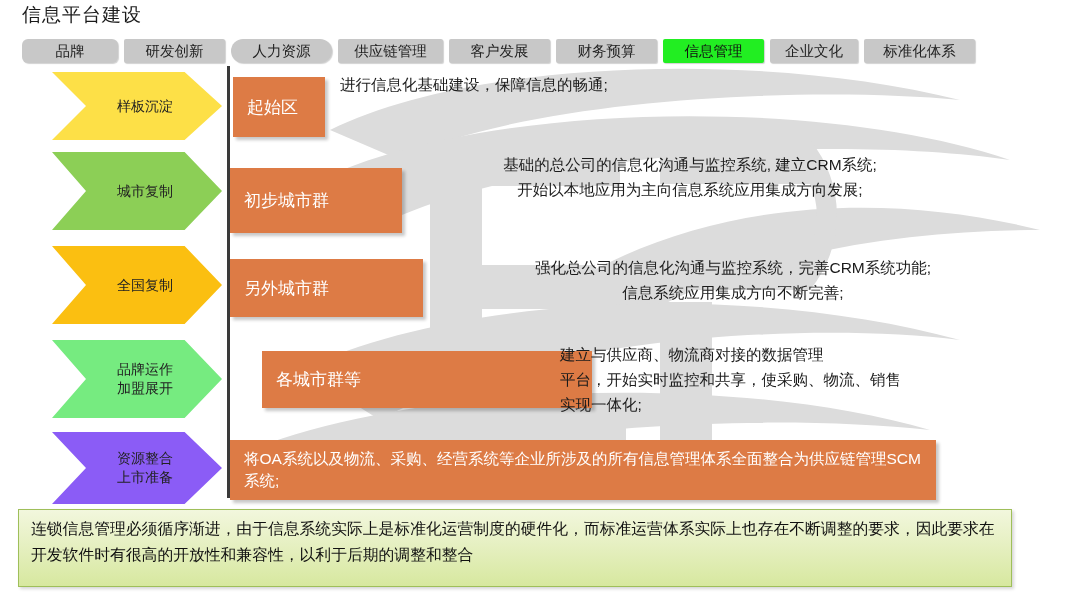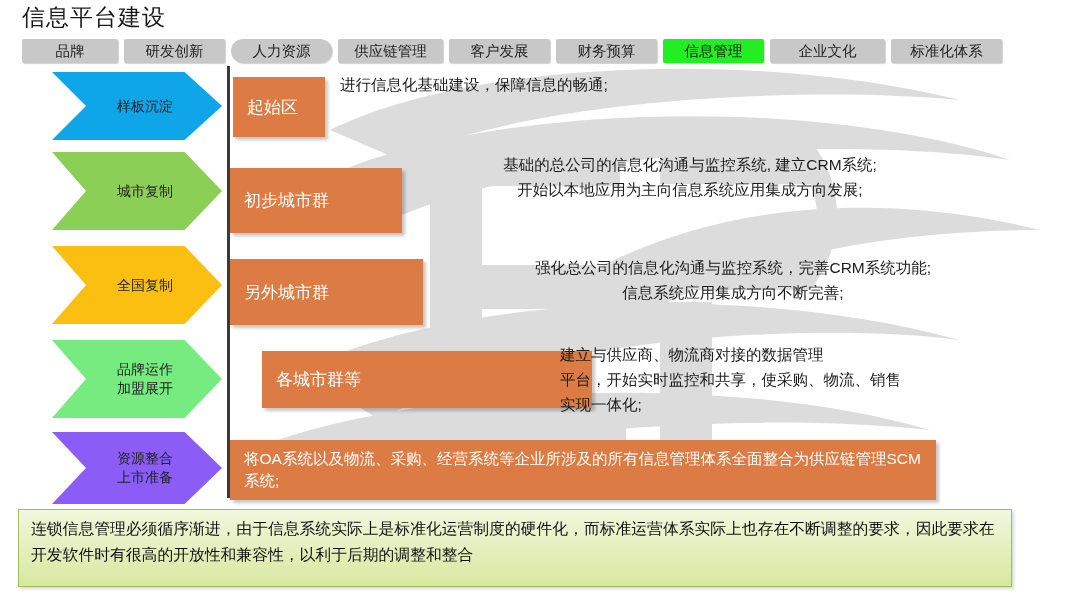--- a/index.html
+++ b/index.html
@@ -9,21 +9,21 @@
     font-family: "Liberation Sans", "DejaVu Sans", sans-serif;
     overflow: hidden;
   }
   #stage { position: relative; width: 1080px; height: 596px; background: #fff; }
 
   
   #watermark { position: absolute; left: 0; top: 40px; width: 1080px; height: 470px;
                overflow: hidden; pointer-events: none; z-index: 0; }
 
   
-  #title { position: absolute; left: 22px; top: 2px; font-size: 23px; color: #1a1a1a;
+  #title { position: absolute; left: 22px; top: 2px; font-size: 19px; color: #1a1a1a;
            letter-spacing: 1px; z-index: 4; white-space: nowrap; }
 
   
   #tabbar { position: absolute; left: 22px; top: 39px; height: 24px; display: flex;
             gap: 6px; z-index: 5; }
   .tab { height: 24px; background: #c8c8c8; color: #222; font-size: 14.5px;
          display: flex; align-items: center; justify-content: center;
          padding: 0 11px; border-radius: 2px; white-space: nowrap;
          box-shadow: 1px 1px 1px rgba(0,0,0,.18); }
   .tab.active { background: #22ee22; color: #111; }
@@ -81,49 +81,49 @@
         <rect x="430" y="356" width="196" height="46"></rect>
         <path d="M660 100 h150 a118 118 0 0 1 0 150 h-150 v-44 h150 a74 74 0 0 0 0 -62 h-150 Z"></path>
         <rect x="660" y="262" width="52" height="140"></rect>
       </g>
     </svg>
   </div>
 
   <div id="title">信息平台建设</div>
 
   <div id="tabbar">
-      <div class="tab" style="width: 96px;">品牌</div>
+      <div class="tab" style="width: 96px; border-radius: 6px;">品牌</div>
       <div class="tab" style="width: 101px;">研发创新</div>
       <div class="tab" style="width: 101px; border-radius: 12px;">人力资源</div>
       <div class="tab" style="width: 105px;">供应链管理</div>
       <div class="tab" style="width: 101px;">客户发展</div>
       <div class="tab" style="width: 101px;">财务预算</div>
       <div class="tab active" style="width: 101px;">信息管理</div>
-      <div class="tab" style="width: 115px;">企业文化</div>
+      <div class="tab" style="width: 88px;">企业文化</div>
       <div class="tab" style="width: 111px;">标准化体系</div>
     </div>
 
   <div id="vline"></div>
 
   <div id="rows">
-      <div class="chev" style="left: 52px; top: 72px; width: 170px; height: 68px; background: #0ea5e9;">
+      <div class="chev" style="left: 52px; top: 72px; width: 170px; height: 68px; background: #fde047;">
         <div class="ctext" style="white-space: pre-line;">样板沉淀</div>
       </div>
       <div class="obox" style="left: 233px; top: 77px; width: 92px; height: 60px;">起始区</div>
       <div class="desc" style="left: 340px; top: 72px; width: 600px;">进行信息化基础建设，保障信息的畅通;</div>
       <div class="chev" style="left: 52px; top: 152px; width: 170px; height: 78px; background: rgb(140, 207, 86);">
         <div class="ctext" style="white-space: pre-line;">城市复制</div>
       </div>
       <div class="obox" style="left: 230px; top: 168px; width: 172px; height: 65px;">初步城市群</div>
       <div class="desc center" style="left: 410px; top: 152px; width: 560px;">基础的总公司的信息化沟通与监控系统, 建立CRM系统;
 开始以本地应用为主向信息系统应用集成方向发展;</div>
       <div class="chev" style="left: 52px; top: 246px; width: 170px; height: 78px; background: rgb(251, 191, 17);">
         <div class="ctext" style="white-space: pre-line;">全国复制</div>
       </div>
-      <div class="obox" style="left: 230px; top: 259px; width: 193px; height: 66px;">另外城市群</div>
+      <div class="obox" style="left: 230px; top: 259px; width: 193px; height: 58px;">另外城市群</div>
       <div class="desc center" style="left: 448px; top: 255px; width: 570px;">强化总公司的信息化沟通与监控系统，完善CRM系统功能;
 信息系统应用集成方向不断完善;</div>
       <div class="chev" style="left: 52px; top: 340px; width: 170px; height: 78px; background: rgb(118, 235, 128);">
         <div class="ctext" style="white-space: pre-line;">品牌运作
 加盟展开</div>
       </div>
       <div class="obox" style="left: 230px; top: 351px; width: 330px; height: 57px; margin-left: 32px;">各城市群等</div>
       <div class="desc" style="left: 560px; top: 342px; width: 500px;">建立与供应商、物流商对接的数据管理
    平台，开始实时监控和共享，使采购、物流、销售
       实现一体化;</div>

